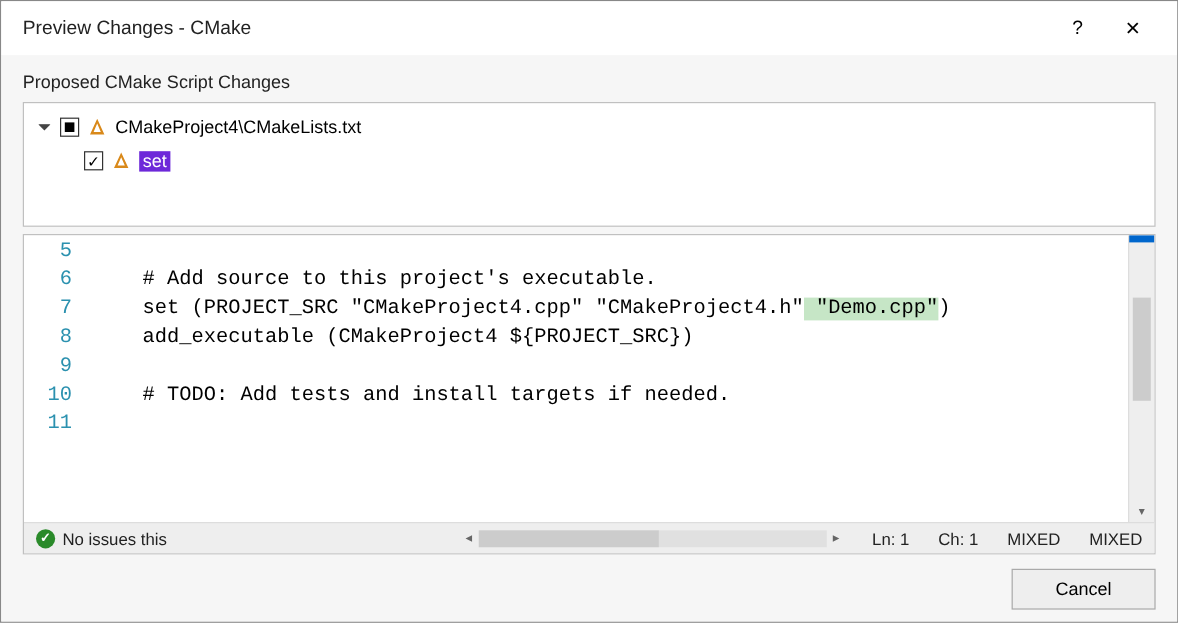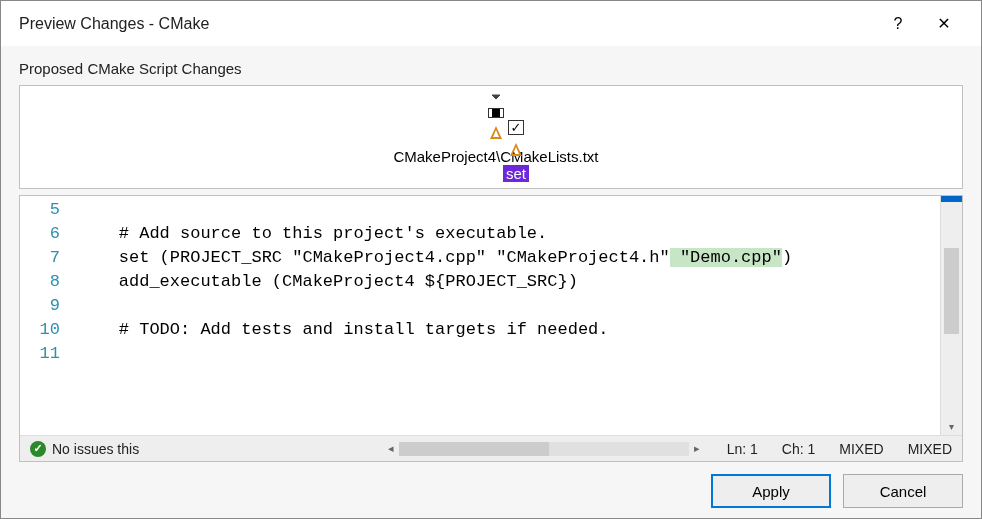--- a/index.html
+++ b/index.html
@@ -42,21 +42,20 @@
   background: #fff;
   border: 1px solid #c0c0c0;
   height: 104px;
   padding: 6px 0;
   overflow: auto;
 }
 .tree-row {
   display: flex; align-items: center; gap: 6px;
   height: 28px; padding-left: 10px;
   font-size: 15px;
-  flex-direction: column;
 }
 .expander { width: 14px; height: 14px; display:flex; align-items:center; justify-content:center; }
 .expander svg { stroke:#444; fill:#444; }
 .chk {
   width: 16px; height: 16px; border: 1px solid #333; background:#fff;
   display:flex; align-items:center; justify-content:center;
   cursor:pointer;
 }
 .chk.checked::after { content:"✓"; font-size:13px; line-height:1; color:#000; }
 .chk.mixed::after { content:""; width:8px; height:8px; background:#000; display:block; }
@@ -226,16 +225,15 @@
       <div class="status-right">
         <span>Ln: 1</span>
         <span>Ch: 1</span>
         <span>MIXED</span>
         <span>MIXED</span>
       </div>
     </div>
   </div>
 
   <div class="buttonbar">
-    <button class="btn-std primary">Apply</button>
     <button class="btn-std">Cancel</button>
   </div>
 </div>
 
 </body></html>

